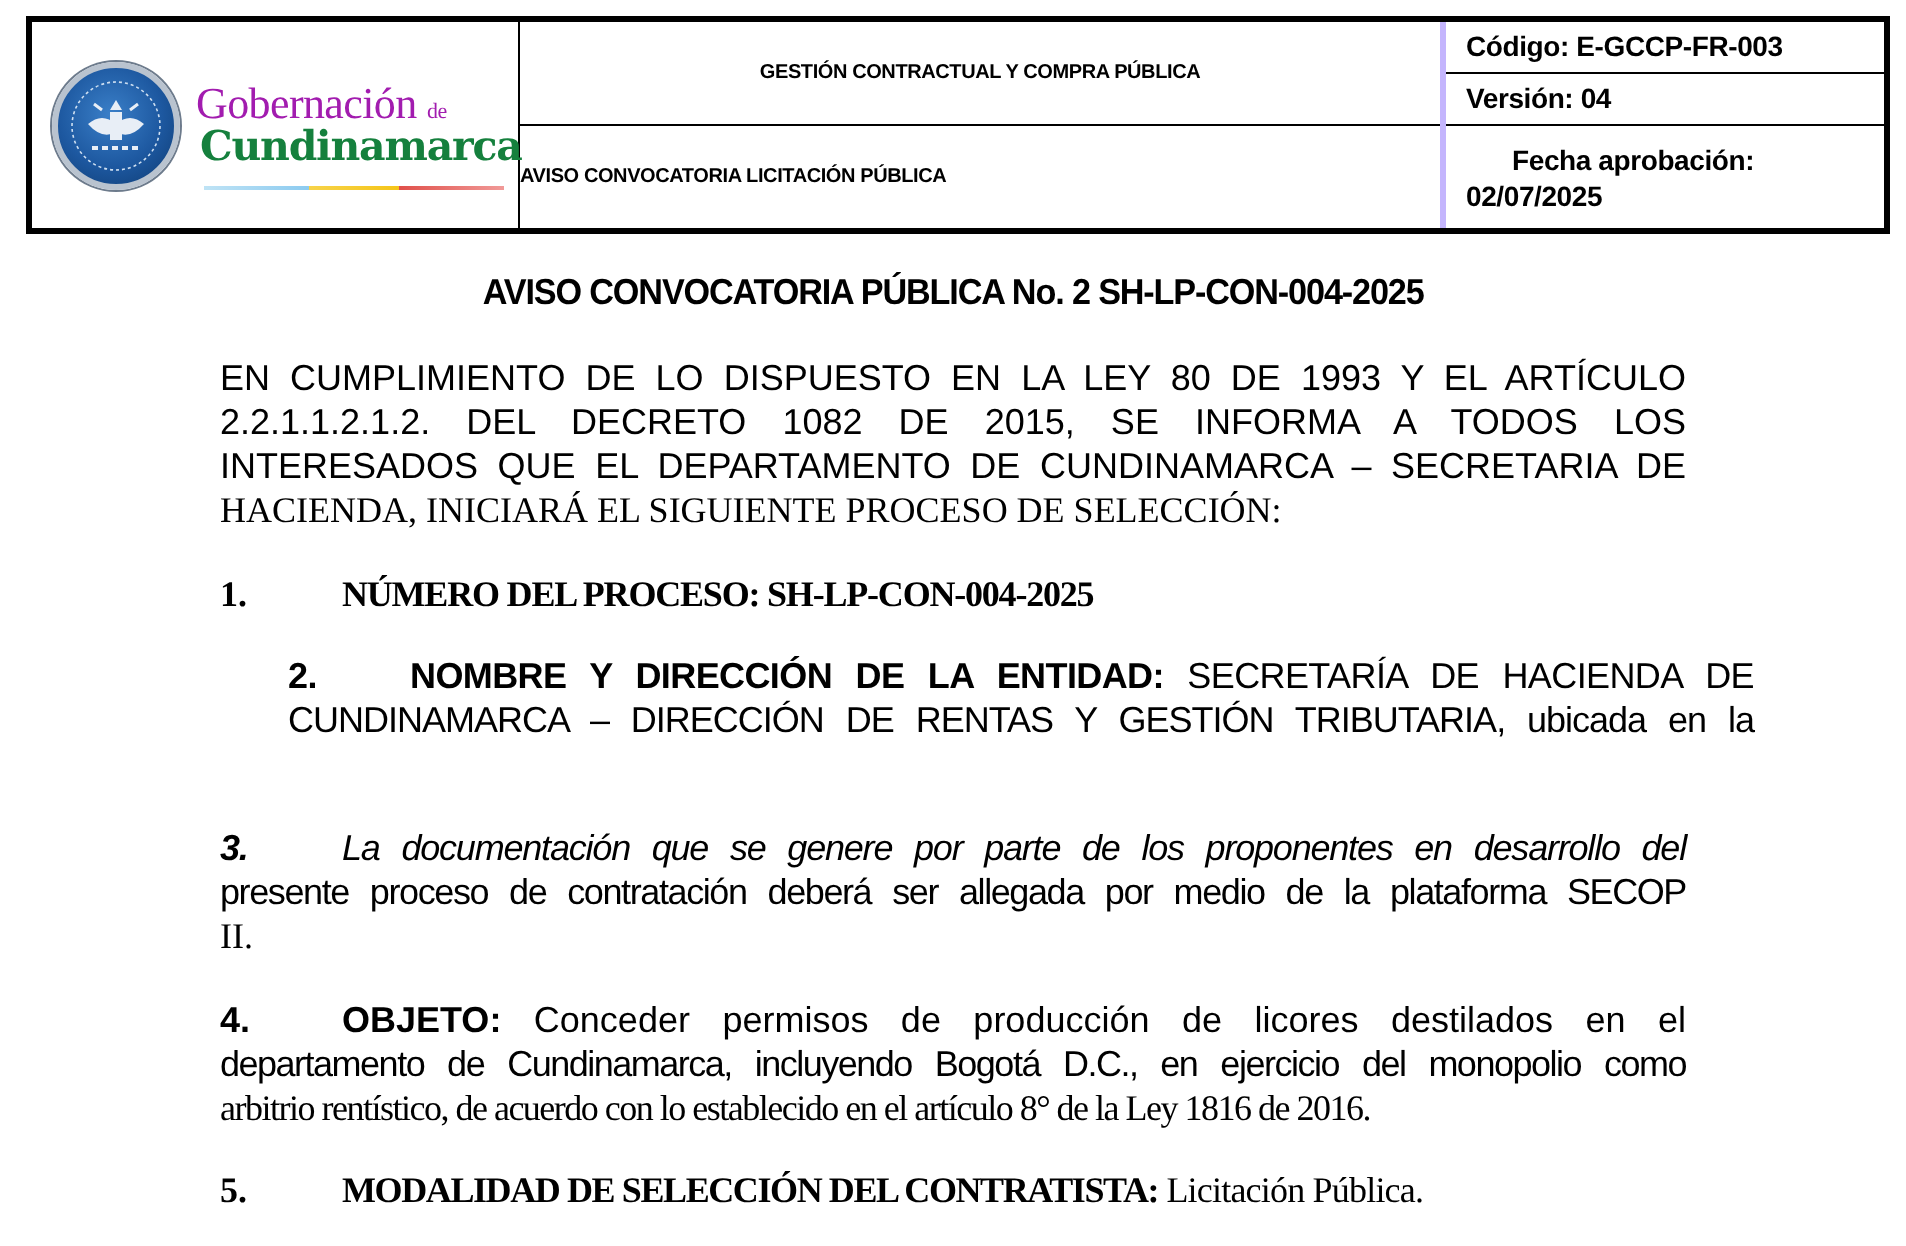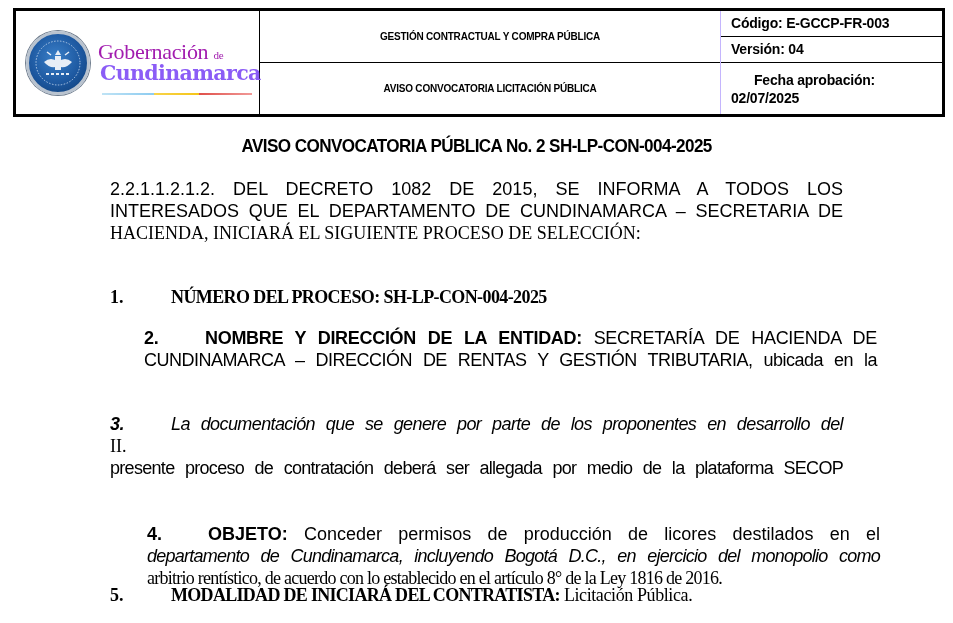--- a/index.html
+++ b/index.html
@@ -1,35 +1,35 @@
 <!DOCTYPE html>
 <html><head>
 <meta charset="utf-8">
 <style>
   html, body { margin: 0; padding: 0; background: #ffffff; }
   body { width: 953px; height: 623px; position: relative; overflow: hidden; font-family: "Liberation Sans", sans-serif; color: #000; }
 
   .hdr-table { position: absolute; left: 13px; top: 8px; width: 932px; height: 109px; border: 3px solid #000; box-sizing: border-box; }
   .hdr-logo { position: absolute; left: 0; top: 0; width: 243px; height: 103px; border-right: 1px solid #000; }
   .hdr-mid-top { position: absolute; left: 244px; top: 0; width: 460px; height: 51px; border-bottom: 1px solid #000; display: flex; align-items: center; justify-content: center; }
-  .hdr-mid-bot { position: absolute; left: 244px; top: 52px; width: 460px; height: 51px; display: flex; align-items: center; justify-content: center; }
-  .hdr-right { position: absolute; left: 704px; top: 0; width: 222px; height: 103px; border-left: 1px solid #c4b5fd; }
+  .hdr-mid-bot { position: absolute; left: 244px; top: 52px; width: 460px; height: 51px; display: flex; align-items: center; justify-content: flex-start; }
+  .hdr-right { position: absolute; left: 704px; top: 0; width: 222px; height: 103px; border-left: 3px solid #c4b5fd; }
   .hdr-r1 { position: absolute; left: 0; top: 0; width: 222px; height: 25px; border-bottom: 1px solid #000; }
   .hdr-r2 { position: absolute; left: 0; top: 26px; width: 222px; height: 25px; border-bottom: 1px solid #000; }
   .hdr-r3 { position: absolute; left: 0; top: 52px; width: 222px; height: 51px; }
   .hdr-title { font-weight: bold; font-size: 10px; letter-spacing: -0.2px; }
   .hdr-meta { font-weight: bold; font-size: 14px; position: absolute; left: 10px; letter-spacing: -0.2px; }
 
   .logo-seal { position: absolute; left: 10px; top: 20px; width: 64px; height: 64px; border-radius: 50%;
     background: radial-gradient(circle at 45% 40%, #3a7fc8 0%, #1d58a0 55%, #0d3a70 100%);
     border: 3px solid #b9c3cf; box-sizing: border-box; box-shadow: 0 0 0 1px #6d7b8c; }
   .logo-seal svg { position: absolute; left: 0; top: 0; }
   .logo-text1 { position: absolute; left: 82px; top: 28px; font-family: "Liberation Serif", serif; color: #a21caf; font-size: 22px; letter-spacing: -0.3px; }
   .logo-text1 small { font-size: 11px; }
-  .logo-text2 { position: absolute; left: 84px; top: 50px; font-family: "DejaVu Serif", serif; font-weight: bold; color: #8b5cf6; font-size: 20.5px; letter-spacing: -0.6px; }
+  .logo-text2 { position: absolute; left: 84px; top: 50px; font-family: "DejaVu Serif", serif; font-weight: bold; color: #15803d; font-size: 20.5px; letter-spacing: -0.6px; }
   .logo-bar { position: absolute; left: 86px; top: 82px; width: 150px; height: 2px;
     background: linear-gradient(to right, #bfe3f5 0%, #8ccbf0 35%, #f7d34a 35%, #f5c518 65%, #e0504a 65%, #f19a98 100%); }
 
   .doc-title { position: absolute; left: 0; top: 136px; width: 953px; text-align: center; font-weight: bold; font-size: 18px; letter-spacing: -0.6px; transform: scaleX(0.95); transform-origin: 478px 0; }
 
   .para { position: absolute; left: 110px; width: 733px; font-size: 18px; line-height: 22px; text-align: justify; }
   .para .l { display: block; text-align-last: justify; white-space: nowrap; }
   .para .l.last { text-align-last: left; font-family: Liberation Serif, serif; }
   .b { font-weight: bold; }
   .num { display: inline-block; width: 61px; font-weight: bold; }
@@ -71,41 +71,42 @@
     <div class="hdr-r3">
       <span class="hdr-meta" style="top:9px;padding-left:23px;">Fecha aprobación:</span>
       <span class="hdr-meta" style="top:27px;">02/07/2025</span>
     </div>
   </div>
 </div>
 
 <div class="doc-title">AVISO CONVOCATORIA PÚBLICA No. 2 SH-LP-CON-004-2025</div>
 
 <div class="para" style="top:178px;">
+  <span class="l">EN CUMPLIMIENTO DE LO DISPUESTO EN LA LEY 80 DE 1993 Y EL ARTÍCULO</span>
   <span class="l">2.2.1.1.2.1.2. DEL DECRETO 1082 DE 2015, SE INFORMA A TODOS LOS</span>
   <span class="l">INTERESADOS QUE EL DEPARTAMENTO DE CUNDINAMARCA – SECRETARIA DE</span>
   <span class="l last">HACIENDA, INICIARÁ EL SIGUIENTE PROCESO DE SELECCIÓN:</span>
 </div>
 
 <div class="para" style="top:286px;">
   <span class="l last"><span class="num">1.</span><span class="b" style="letter-spacing:-0.6px;">NÚMERO DEL PROCESO: SH-LP-CON-004-2025</span></span>
 </div>
 
 <div class="para" style="top:327px;margin-left:34px;">
   <span class="l" style="letter-spacing:-0.3px;"><span class="num">2.</span><span class="b">NOMBRE Y DIRECCIÓN DE LA ENTIDAD:</span><span> SECRETARÍA DE HACIENDA DE</span></span>
   <span class="l" style="letter-spacing:-0.5px;">CUNDINAMARCA – DIRECCIÓN DE RENTAS Y GESTIÓN TRIBUTARIA, ubicada en la</span>
 </div>
 
 <div class="para" style="top:413px;">
   <span class="l" style="letter-spacing:-0.6px;font-style:italic;"><span class="num">3.</span><span>La documentación que se genere por parte de los proponentes en desarrollo del</span></span>
+  <span class="l" style="letter-spacing:-0.7px;">presente proceso de contratación deberá ser allegada por medio de la plataforma SECOP</span>
   <span class="l last">II.</span>
-  <span class="l" style="letter-spacing:-0.7px;">presente proceso de contratación deberá ser allegada por medio de la plataforma SECOP</span>
 </div>
 
-<div class="para" style="top:523px;margin-left:37px;">
+<div class="para" style="top:499px;">
   <span class="l"><span class="num">4.</span><span class="b">OBJETO:</span><span> Conceder permisos de producción de licores destilados en el</span></span>
-  <span class="l" style="letter-spacing:-0.75px;font-style:italic;">departamento de Cundinamarca, incluyendo Bogotá D.C., en ejercicio del monopolio como</span>
+  <span class="l" style="letter-spacing:-0.75px;">departamento de Cundinamarca, incluyendo Bogotá D.C., en ejercicio del monopolio como</span>
   <span class="l last" style="letter-spacing:-0.75px;">arbitrio rentístico, de acuerdo con lo establecido en el artículo 8° de la Ley 1816 de 2016.</span>
 </div>
 
 <div class="para" style="top:584px;">
-  <span class="l last"><span class="num">5.</span><span class="b" style="letter-spacing:-0.7px;">MODALIDAD DE INICIARÁ DEL CONTRATISTA:</span><span style="letter-spacing:-0.4px;"> Licitación Pública.</span></span>
+  <span class="l last"><span class="num">5.</span><span class="b" style="letter-spacing:-0.7px;">MODALIDAD DE SELECCIÓN DEL CONTRATISTA:</span><span style="letter-spacing:-0.4px;"> Licitación Pública.</span></span>
 </div>
 
 </body></html>

